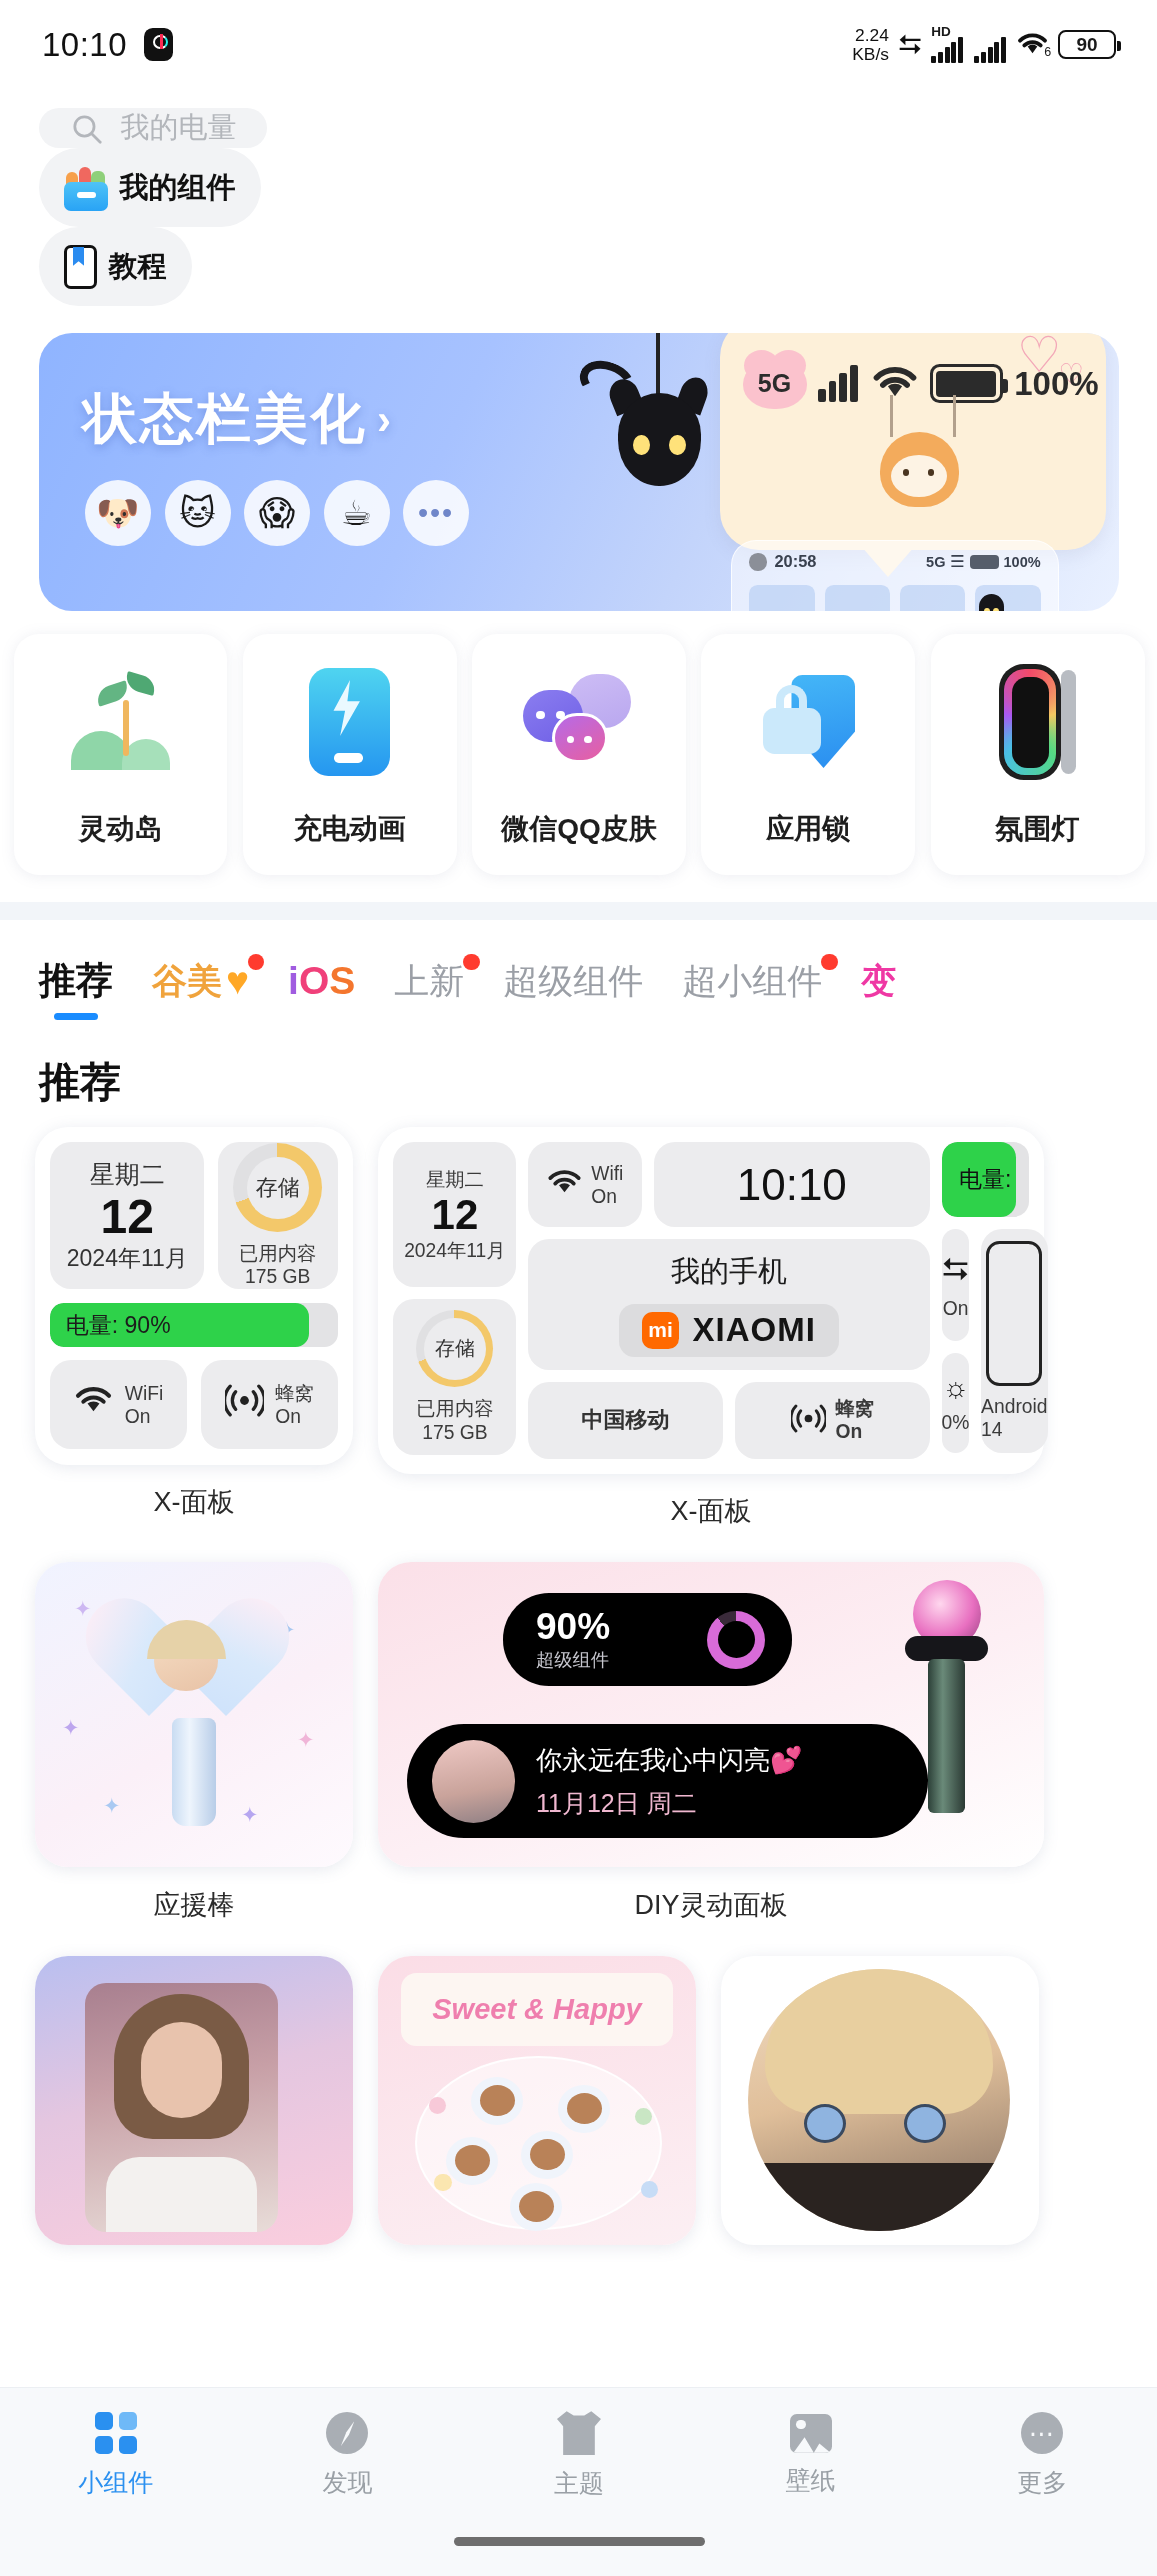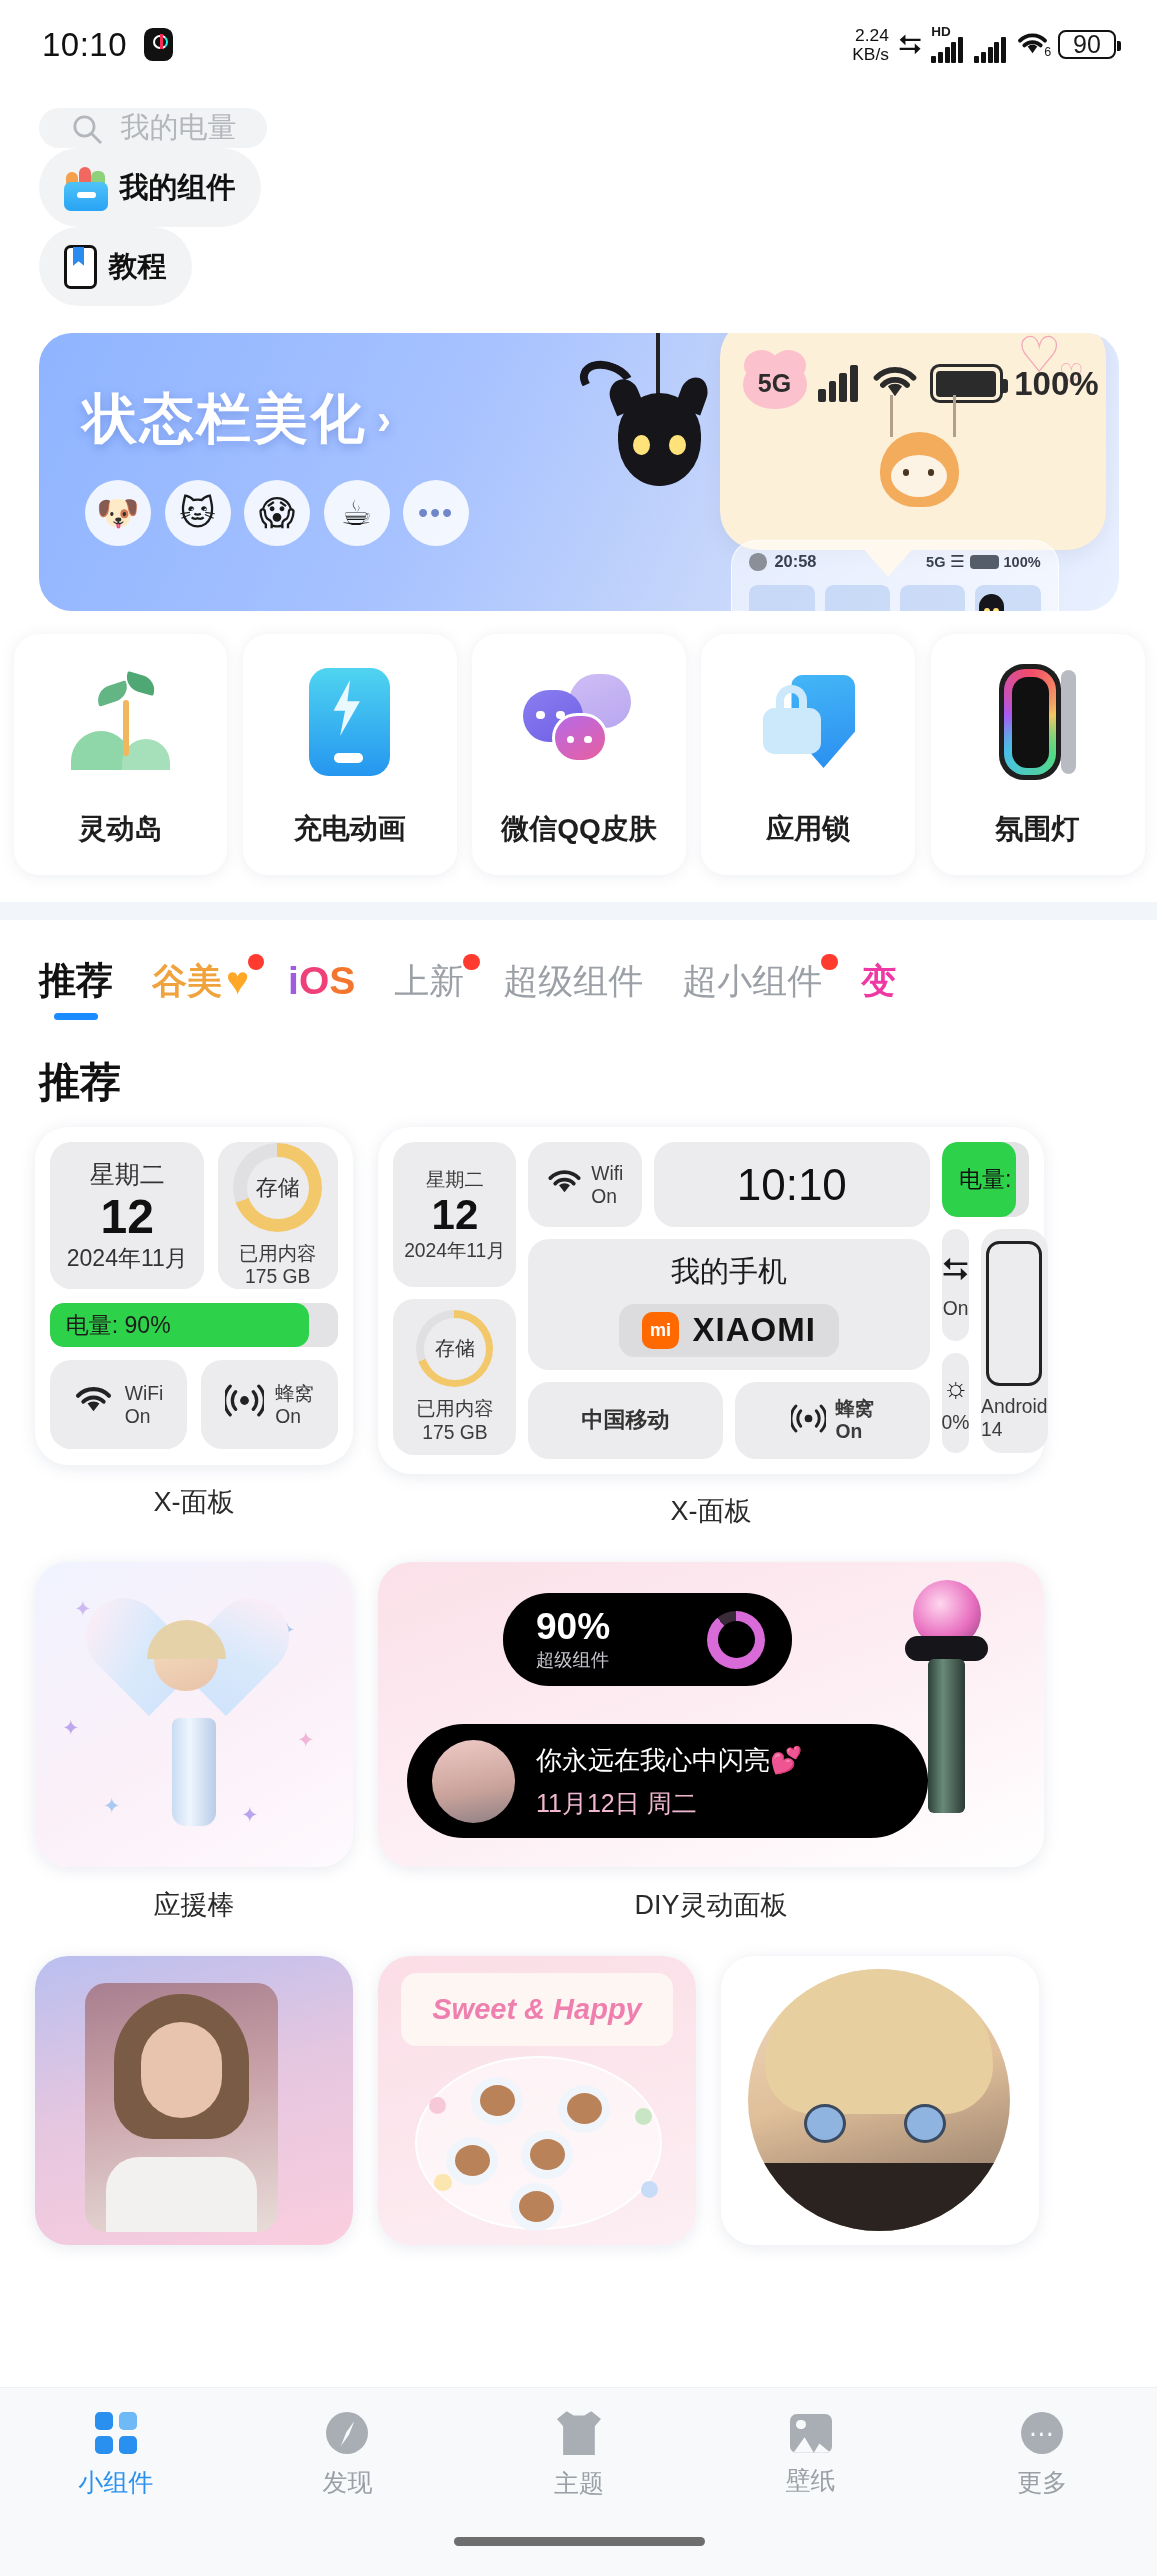--- a/index.html
+++ b/index.html
@@ -41,21 +41,21 @@
   .bar { width:4.8px; background:#111; margin-right:1.9px; border-radius:1px; }
   .b1{height:7.7px;} .b2{height:11.6px;} .b3{height:16.4px;} .b4{height:21px;} .b5{height:26px;}
   .wifi-ic { position:relative; width:31px; height:25px; }
   .wifi-ic svg { position:absolute; left:0; top:0; }
   .wifi-ic .six { position:absolute; right:-2.9px; bottom:-1.9px; font-size:12.5px; }
   .battery {
     width:58px; height:29px; border:2.9px solid #111; border-radius:7.7px;
     display:flex; align-items:center; justify-content:center; position:relative;
   }
   .battery::after{content:"";position:absolute;right:-6.8px;top:8.7px;width:3.9px;height:10.6px;background:#111;border-radius:0 1.9px 1.9px 0;}
-  .battery span{ font-size:25px; font-weight:400; }
+  .battery span{ font-size:19px; font-weight:700; }
 
   
   .searchrow{ display:flex; align-items:flex-start; gap:0; padding: 19.3px 39px 0 39px; flex-direction: column; }
   .searchbox{
     flex:1; height:79px; background:#f2f3f5; border-radius:41px;
     display:flex; align-items:center; gap:17.4px; padding: 0 31px;
   }
   .searchbox .ph { color:#b3b6bb; font-size:29px; }
   .pillbtn{
     height:79px; border-radius:41px; background:#f2f3f5; display:flex;
@@ -241,21 +241,21 @@
   .w2 .col-l{ display:flex; flex-direction:column; gap:11.6px; width:123px;}
   .w2 .dtile{ height:145px; flex-direction:column; }
   .w2 .stile{ height:156px; flex-direction:column; }
   .w2 .col-m{ display:flex; flex-direction:column; gap:11.6px; flex:1;}
   .w2 .m-top{ display:flex; gap:11.6px; }
   .w2 .wifitile{ width:114px; height:85px; gap:9.6px;}
   .w2 .clocktile{ flex:1; height:85px; font-size:44px; font-weight:500; color:#111;}
   .w2 .phonetile{ height:131px; flex-direction:column; gap:11.6px;}
   .w2 .phonetile .pt{ font-size:29px; color:#1b1b1b; }
   .w2 .milogo{ background:#dcdcde; border-radius:15.4px; padding:7.7px 23px; display:flex; align-items:center; gap:13.5px;}
-  .w2 .milogo .sq{ width:37px;height:37px;border-radius:10.6px;background:#ff6900; display:flex;align-items:center;justify-content:center;color:#fff;font-size:18px;font-weight:700;}
+  .w2 .milogo .sq{ width:37px;height:37px;border-radius:10.6px;background:#ff6900; display:flex;align-items:center;justify-content:center;color:#fff;font-size:21px;font-weight:700;}
   .w2 .milogo .txt{ font-size:33px; font-weight:700; color:#141414; letter-spacing:1px;}
   .w2 .m-bot{ display:flex; gap:11.6px;font-weight:bold; }
   .w2 .carrier{ flex:1; height:77px; font-size:22px; color:#333;}
   .w2 .celltile{ flex:1; height:77px; gap:9.6px;}
   .w2 .col-rr{ display:flex; flex-direction:column; gap:11.6px; width:87px;}
   .w2 .bt-t{ height:112px; flex-direction:column; gap:7.7px;}
   .w2 .br-t{ height:100px; flex-direction:column; gap:7.7px;}
   .w2 .andro{ width:95px; height:224px; flex-direction:column; gap:9.6px;}
   .w2 .phoneframe{ width:56px;height:145px;border:3.9px solid #222;border-radius:13.5px;}
 

